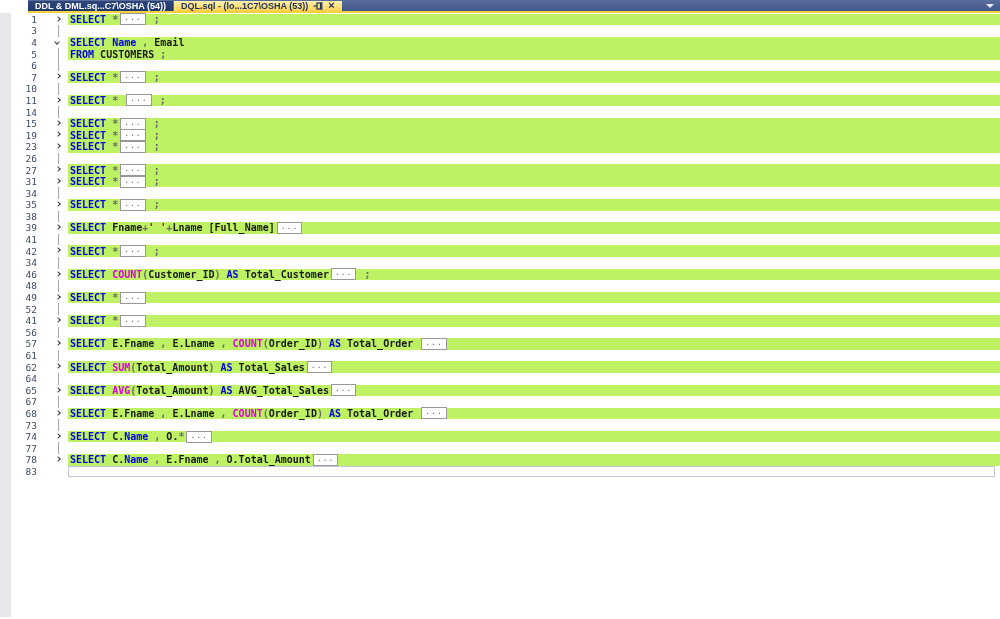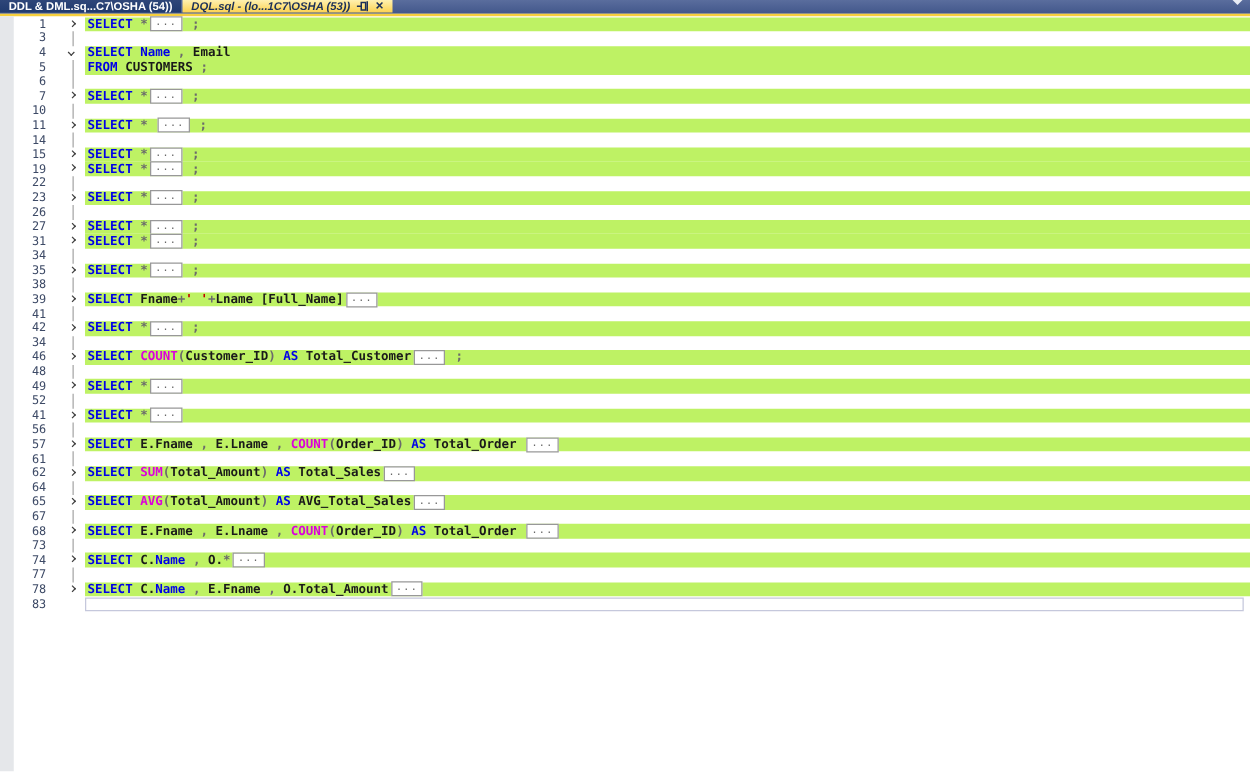--- a/index.html
+++ b/index.html
@@ -1,27 +1,27 @@
 <!DOCTYPE html>
 <html><head>
 <meta charset="utf-8">
 <style>
   * { margin:0; padding:0; box-sizing:border-box; }
   html,body { width:1000px; height:619px; background:#fff; overflow:hidden;
               font-family:"Liberation Sans", sans-serif; }
 
   
-  .tabbar { height:13px; display:flex; align-items:flex-start;
+  .tabbar { height:13px; display:flex; align-items:center;
             background:linear-gradient(#5a6d9d,#42578b);
-            border-bottom:2px solid #f6cf3d; }
+            border-bottom:2px solid #f6cf3d;margin-left:28px; }
   .tab { display:flex; align-items:center; padding:0 7px; font-size:9px;
          font-weight:bold; white-space:nowrap; cursor:default; }
   .tab.inactive { background:linear-gradient(#2e4679,#203a6e); color:#ffffff;
                   border-right:1px solid #5a6d9d; }
-  .tab.active { background:linear-gradient(#fff1b0,#fcd250); color:#1c3058;font-style:italic; }
+  .tab.active { background:linear-gradient(#fff1b0,#fcd250); color:#1c3058; }
   .tab.active .ticon { margin-left:5px; display:flex; align-items:center; }
   .xglyph { font-size:11px; line-height:9px; font-weight:bold; color:#1c3058; }
   .bar-spacer { flex:1; }
   .dd-btn { display:flex; align-items:center; padding:0 6px; }
   .dd-tri { width:0; height:0; border-left:4px solid transparent;
             border-right:4px solid transparent; border-top:4px solid #e8ecf5; }
 
   
   .editor { display:flex; height:604px; }
   .strip { width:11px; background:#e5e7ea; }
@@ -149,27 +149,20 @@
         <div class="code band"><span class="kw">SELECT</span><span class="op"> *</span><span class="fbox">...</span><span class="op"> ;</span></div>
       </div>
       <div class="row">
         <span class="num">19</span>
         <span class="fold">
           <span class="chev right"></span>
         </span>
         <div class="code band"><span class="kw">SELECT</span><span class="op"> *</span><span class="fbox">...</span><span class="op"> ;</span></div>
       </div>
       <div class="row">
-        <span class="num">22</span>
-        <span class="fold">
-          <span class="guide"></span>
-        </span>
-        <div class="code"></div>
-      </div>
-      <div class="row">
         <span class="num">23</span>
         <span class="fold">
           <span class="chev right"></span>
         </span>
         <div class="code band"><span class="kw">SELECT</span><span class="op"> *</span><span class="fbox">...</span><span class="op"> ;</span></div>
       </div>
       <div class="row">
         <span class="num">26</span>
         <span class="fold">
           <span class="guide"></span>

